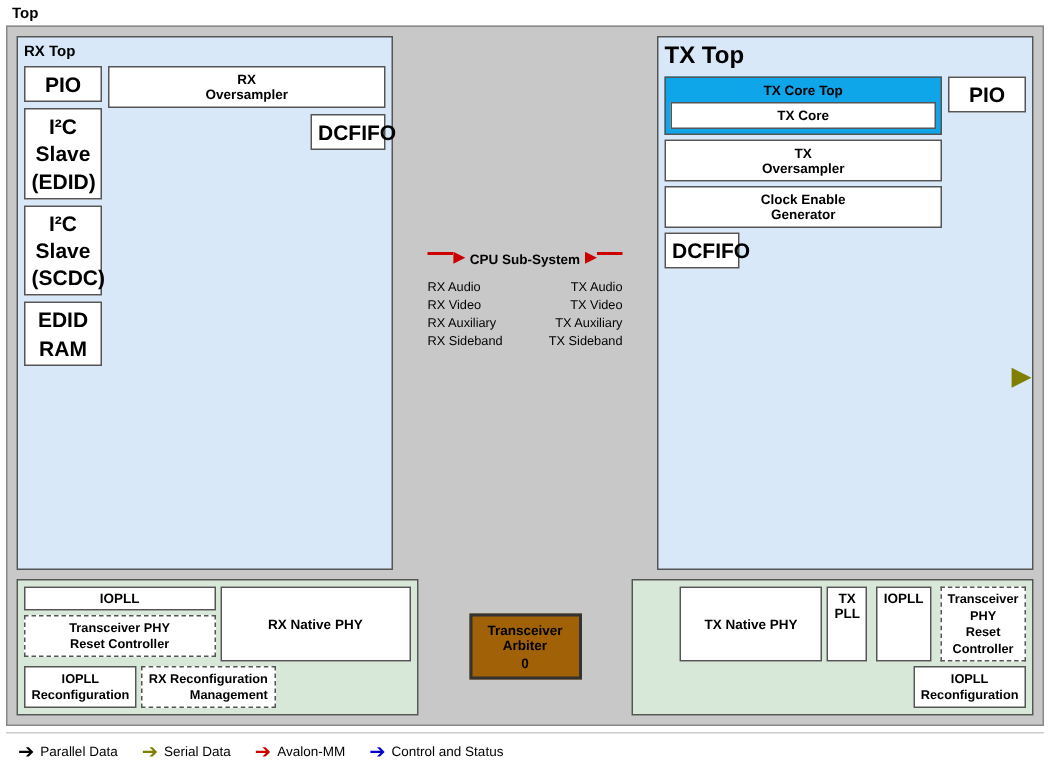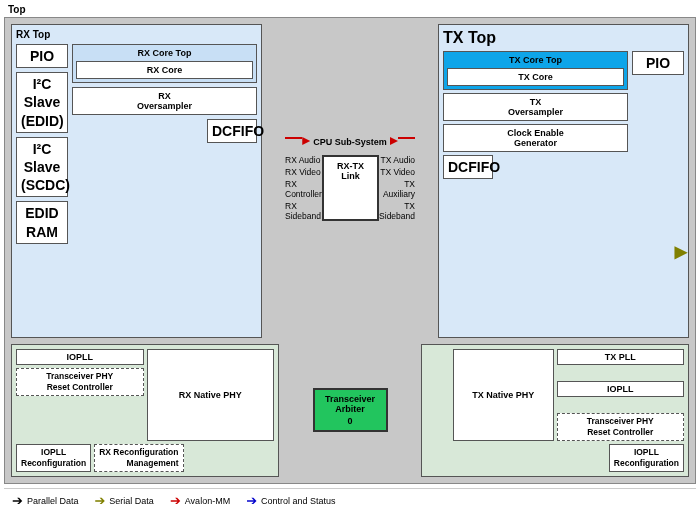--- a/index.html
+++ b/index.html
@@ -181,21 +181,21 @@
 
     .bottom-middle {
       width: 130px;
       flex-shrink: 0;
       display: flex;
       align-items: center;
       justify-content: center;
     }
 
     .transceiver-box {
-      background: #22c55e;
+      background: #a16207;
       border: 2px solid #333;
       padding: 4px 6px;
       text-align: center;
       font-size: 9px;
       font-weight: bold;
       width: 75px;
     }
 
     
     .legend {
@@ -302,24 +302,20 @@
         <div style="display:flex; gap:4px; flex:1;">
 
           <div class="rx-left-col">
             <div class="small-block">PIO</div>
             <div class="small-block" style="line-height:1.3">I²C Slave<br>(EDID)</div>
             <div class="small-block" style="line-height:1.3">I²C Slave<br>(SCDC)</div>
             <div class="small-block">EDID RAM</div>
           </div>
 
           <div class="rx-right-col">
-            <div class="rx-core-top-box">
-              <div class="rx-core-top-label">RX Core Top</div>
-              <div class="block-box">RX Core</div>
-            </div>
             <div class="block-box">RX<br>Oversampler</div>
             <div style="display:flex; justify-content:flex-end;">
               <div class="small-block" style="width:50px;">DCFIFO</div>
             </div>
           </div>
         </div>
       </div>
 
       <div class="middle-section">
 
@@ -328,24 +324,23 @@
           <div style="background:#cc0000; width:8px; height:8px; clip-path:polygon(0 0,100% 50%,0 100%); flex-shrink:0;"></div>
           <div style="font-size:9px; font-weight:bold; padding:0 3px; white-space:nowrap;">CPU Sub-System</div>
           <div style="background:#cc0000; width:8px; height:8px; clip-path:polygon(100% 0,0 50%,100% 100%); flex-shrink:0; transform:scaleX(-1);"></div>
           <div style="flex:1; height:2px; background:#cc0000;"></div>
         </div>
 
         <div style="display:flex; width:100%; align-items:stretch; margin-bottom:4px;">
           <div class="signal-labels" style="flex:1;">
             <div>RX Audio</div>
             <div>RX Video</div>
-            <div>RX Controller</div>
+            <div>RX Auxiliary</div>
             <div>RX Sideband</div>
           </div>
-          <div class="rxtx-link-box" style="font-size:9px; padding:4px;">RX-TX Link</div>
           <div class="signal-labels" style="flex:1; text-align:right;">
             <div>TX Audio</div>
             <div>TX Video</div>
             <div>TX Auxiliary</div>
             <div>TX Sideband</div>
           </div>
         </div>
       </div>
 
       <div class="tx-top-box">
@@ -399,21 +394,21 @@
           <div style="font-size:9px; margin-top:2px;">0</div>
         </div>
       </div>
 
       <div class="tx-bottom-box">
         <div style="display:flex; flex-direction:column; gap:3px; flex:1;">
           <div style="display:flex; gap:3px; flex:1;">
             <div style="display:flex; flex-direction:column; gap:3px; flex:1;">
               <div class="native-phy-box" style="flex:1; display:flex; align-items:center; justify-content:center;margin-left:27px;">TX Native PHY</div>
             </div>
-            <div style="display:flex; flex-direction:column; gap:16px; flex:1;">
+            <div style="display:flex; flex-direction:row; gap:6px; flex:1;">
               <div class="iopll-box">TX PLL</div>
               <div class="iopll-box">IOPLL</div>
               <div class="ph-reset-box">Transceiver PHY<br>Reset Controller</div>
             </div>
           </div>
           <div style="display:flex; gap:3px;">
             <div style="flex:1;"></div>
             <div class="iopll-reconfig-box">IOPLL<br>Reconfiguration</div>
           </div>
         </div>

